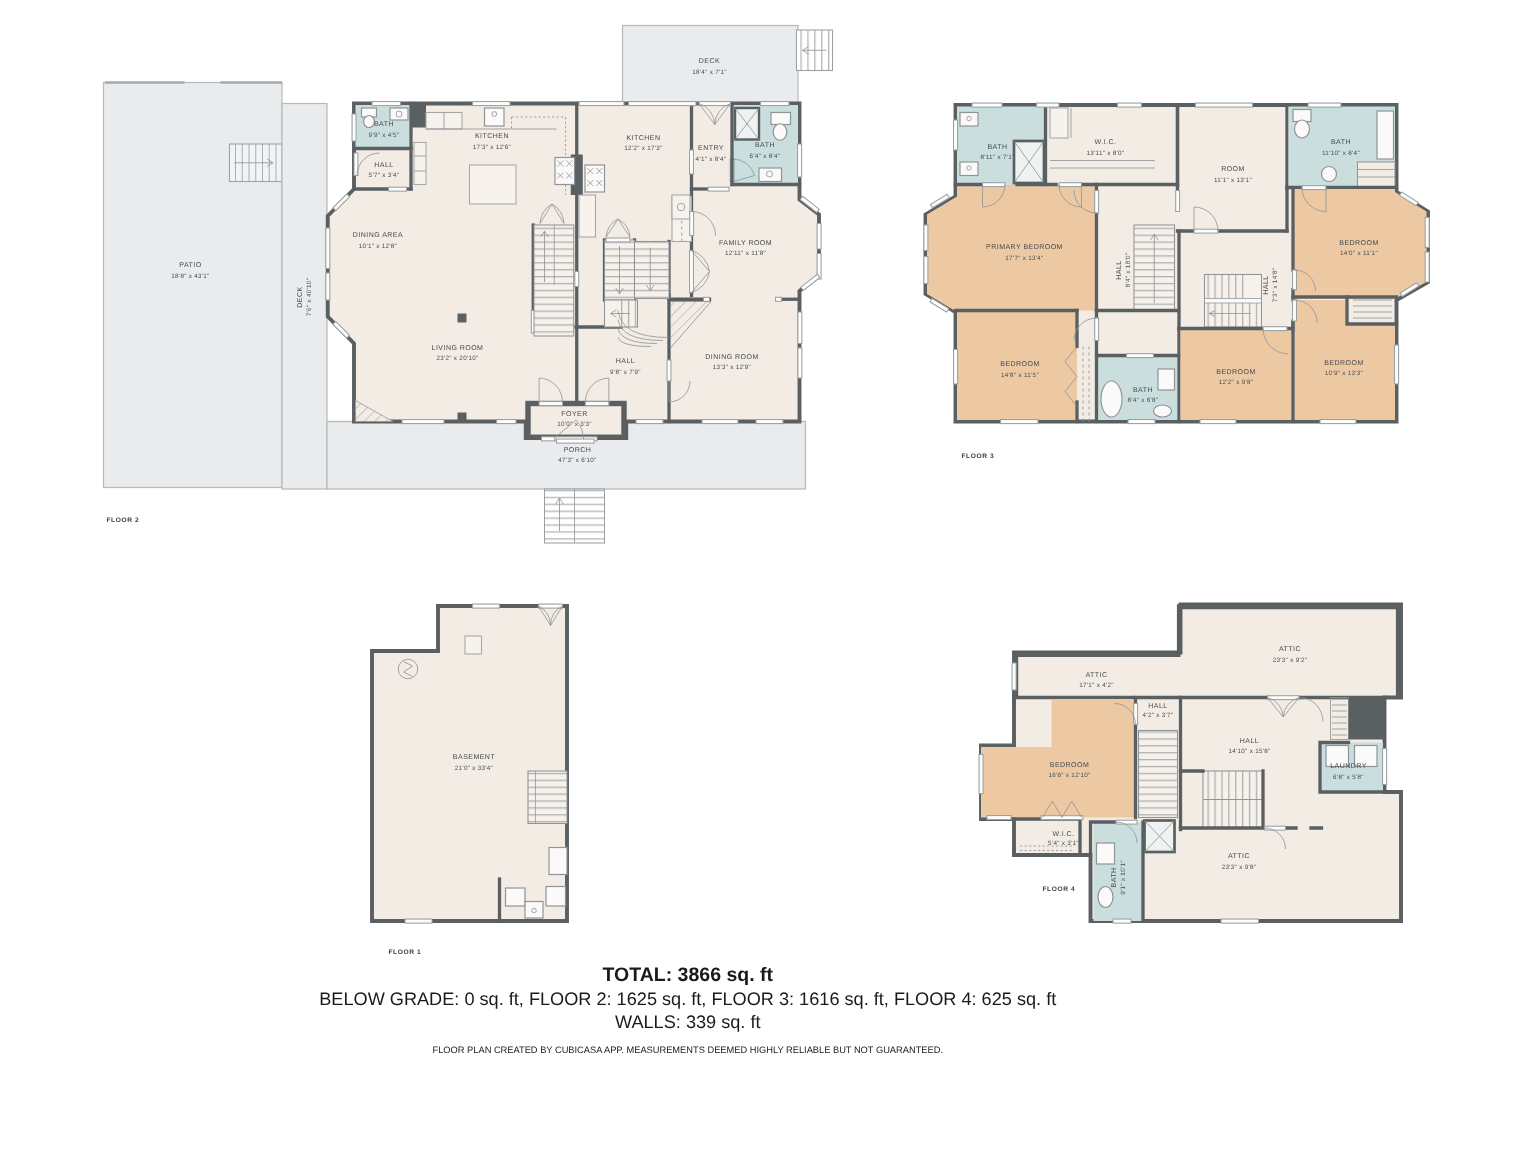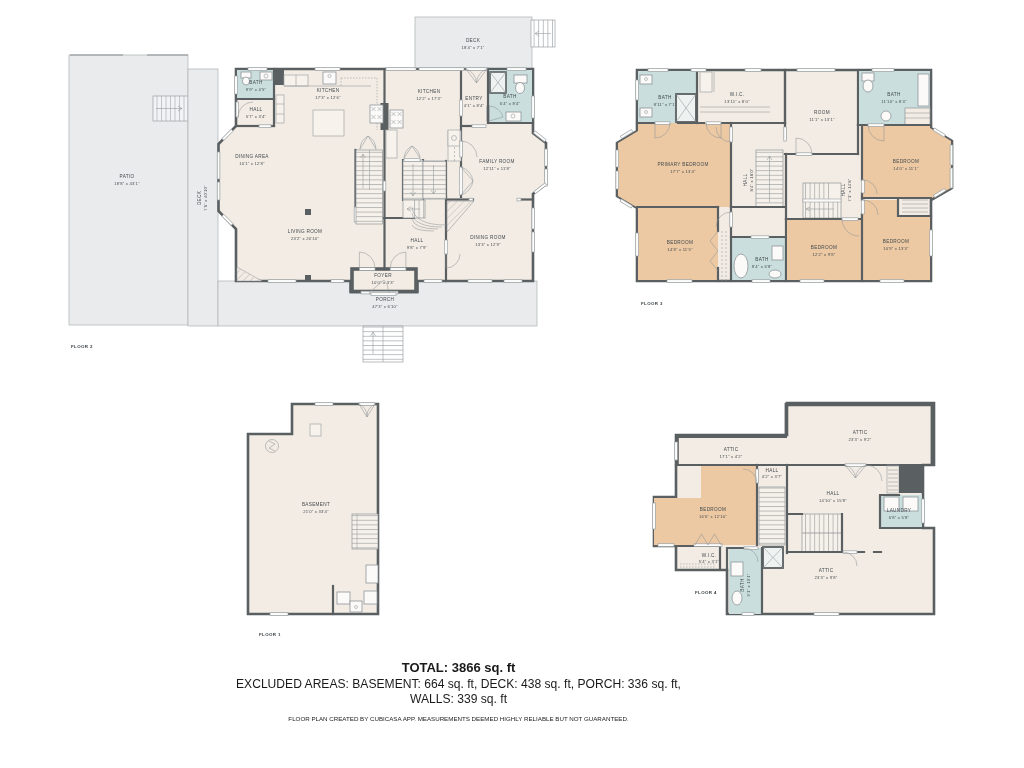--- a/index.html
+++ b/index.html
@@ -712,18 +712,18 @@
 
 <rect class="win" x="742" y="612.7" width="12" height="2.7"></rect>
 
 <rect class="win" x="814" y="612.7" width="25" height="2.7"></rect>
 
 <text class="fl" x="695" y="594">FLOOR 4</text>
 </g>
 
 </svg>
 
-<div class="txt" style="position:absolute;left:0;top:661px;width:917px;font-size:12.1px;line-height:14.3px;">
+<div class="txt" style="position:absolute;left:0;top:643px;width:917px;font-size:12.1px;line-height:14.3px;">
 <div style="font-weight:bold;font-size:13px;margin-bottom:2px;">TOTAL: 3866 sq. ft</div>
-<div>EXCLUDED AREAS: BASEMENT: 664 sq. ft, DECK: 438 sq. ft, PORCH: 336 sq. ft,</div>
+<div>BELOW GRADE: 0 sq. ft, FLOOR 2: 1625 sq. ft, FLOOR 3: 1616 sq. ft, FLOOR 4: 625 sq. ft</div>
 <div>WALLS: 339 sq. ft</div>
 <div style="font-size:6.2px;margin-top:6px;color:#222;">FLOOR PLAN CREATED BY CUBICASA APP. MEASUREMENTS DEEMED HIGHLY RELIABLE BUT NOT GUARANTEED.</div>
 </div>
 
 </body></html>

